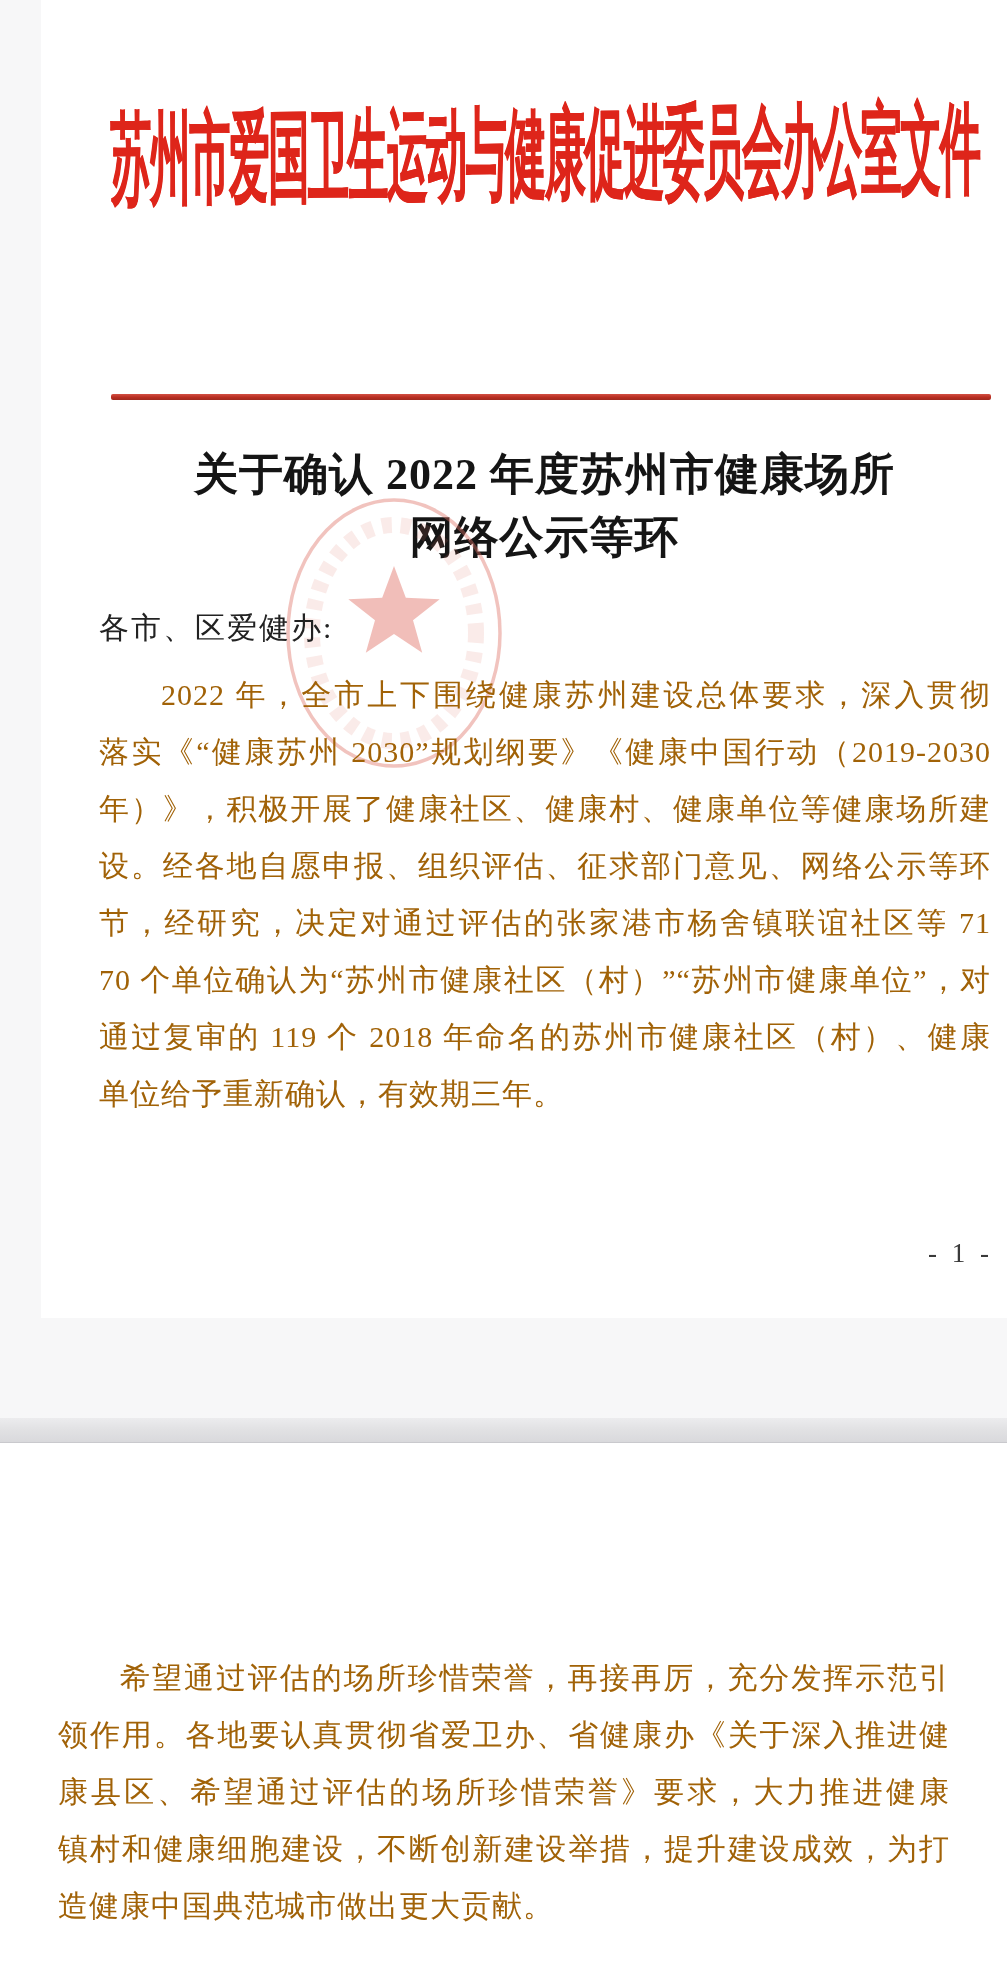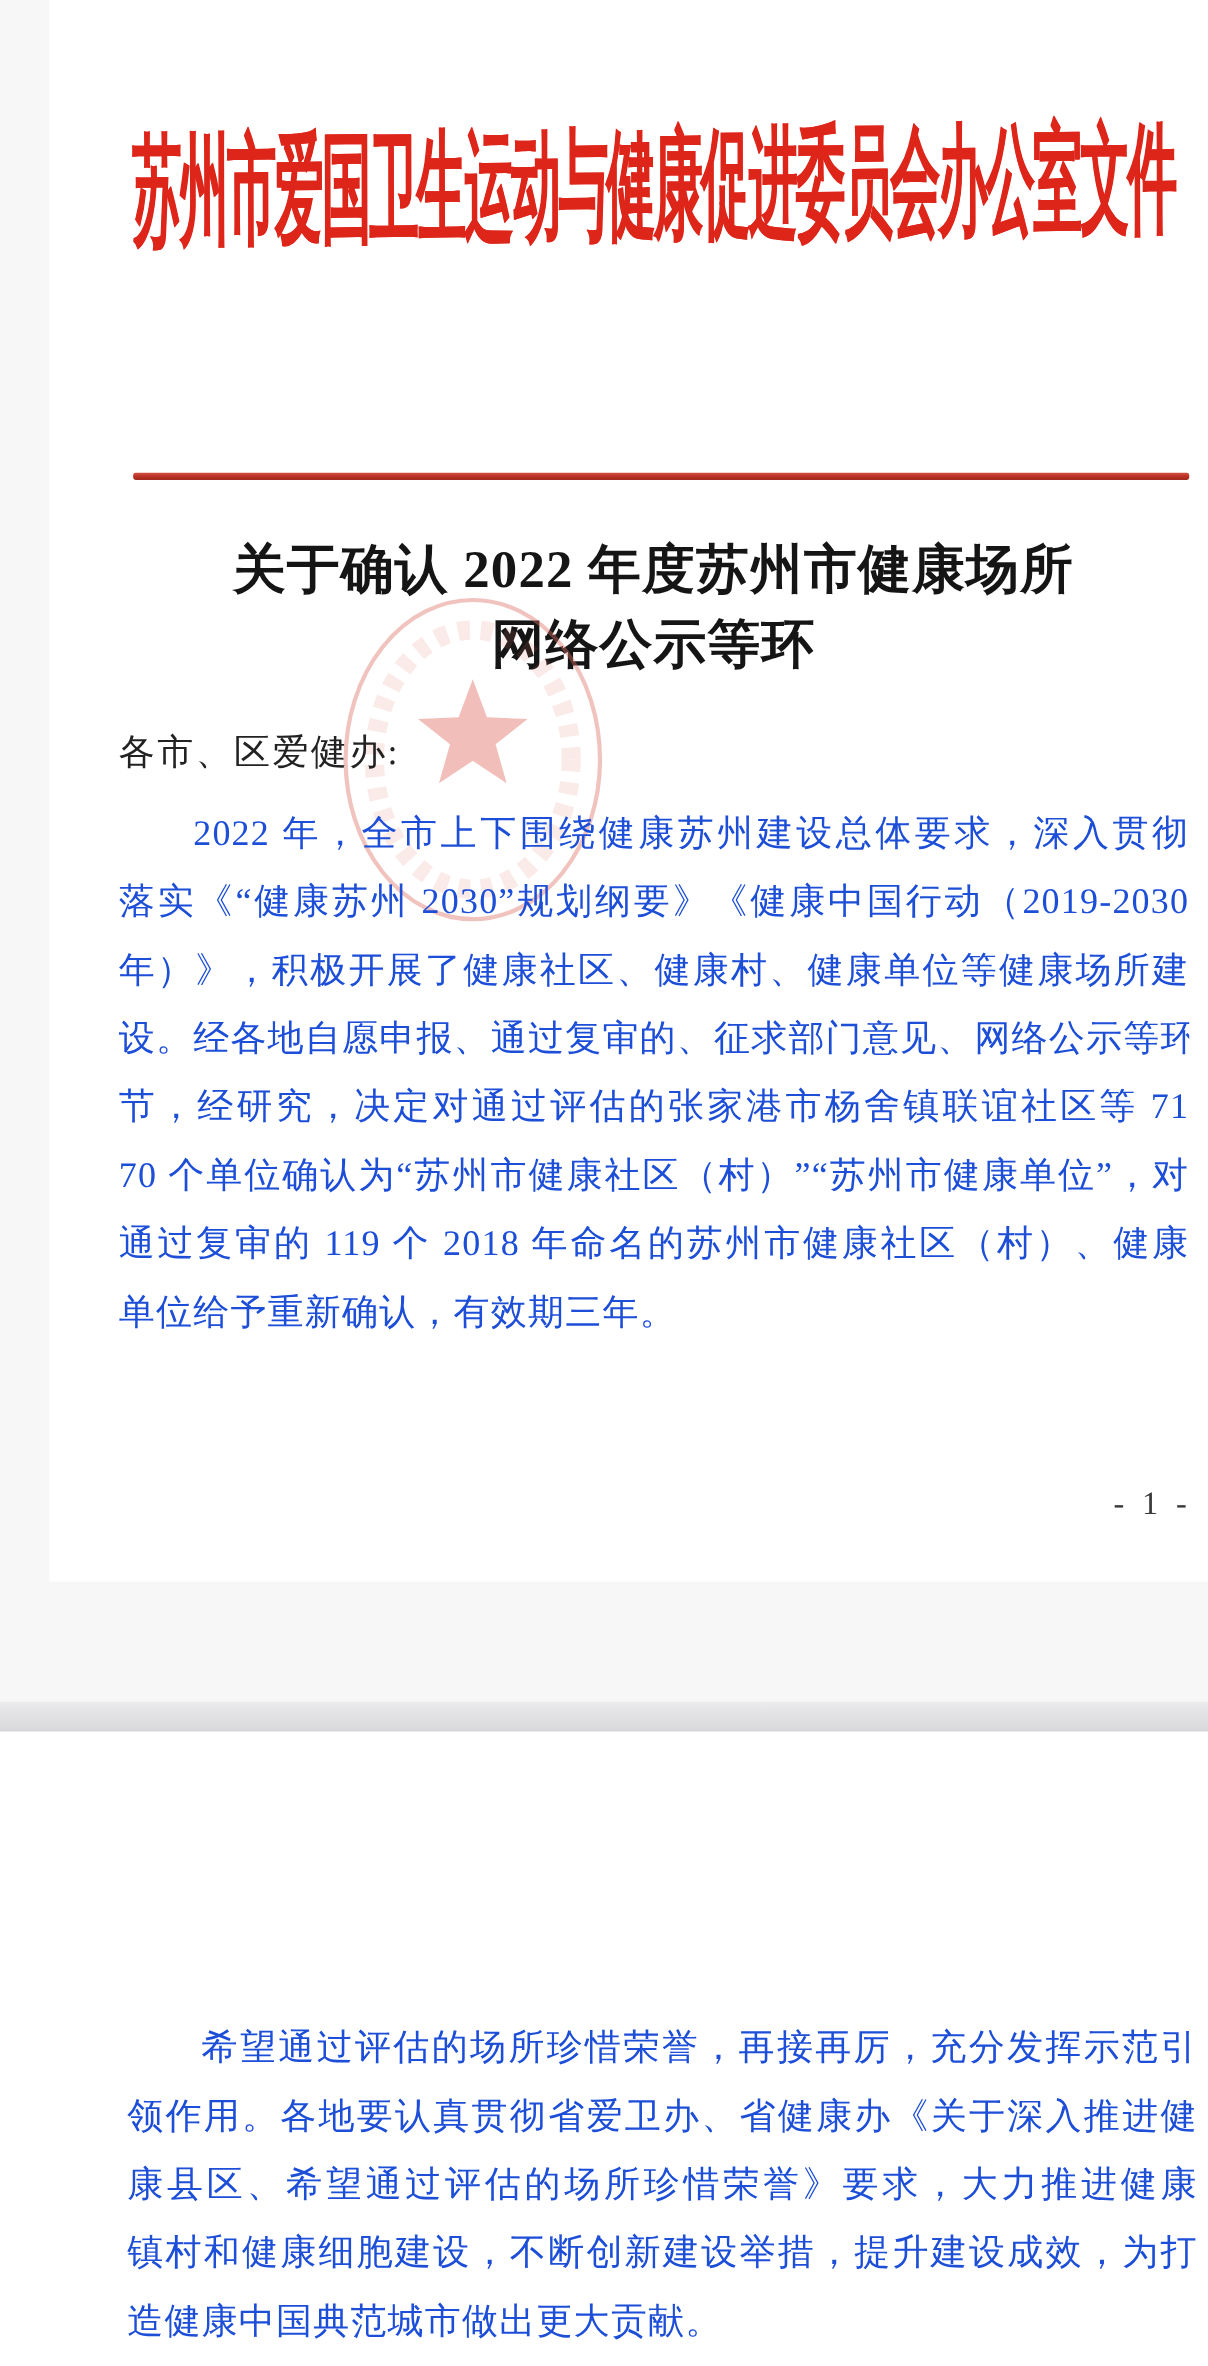--- a/index.html
+++ b/index.html
@@ -42,21 +42,21 @@
   }
   #title-line1{top:451px;}
   #title-line2{top:514px;}
 
   .salutation{
     position:absolute;top:610px;left:58px;
     font-size:30px;color:#222;letter-spacing:2px;line-height:1.2;
   }
   .body-block{
     position:absolute;left:58px;width:892px;
-    font-size:30px;color:#1d4ed8;letter-spacing:1px;
+    font-size:30px;color:#a16207;letter-spacing:1px;
   }
   #para1{top:666px;} 
   .bline{
     display:block;height:57px;line-height:57px;white-space:nowrap;
     text-align:justify;text-align-last:justify;overflow:hidden;
   }
   .bline.indent{text-indent:62px;}
   .bline.last{text-align-last:left;}
   .page-number{
     position:absolute;top:1238px;right:55px;
@@ -82,33 +82,33 @@
     <ellipse cx="118" cy="141" rx="82" ry="108" fill="none" stroke="rgba(221,111,99,0.14)" stroke-width="16" stroke-dasharray="10 9"></ellipse>
     <polygon points="118,74 129.8,105.8 163.7,107.2 137,128.2 146.2,160.8 118,142 89.8,160.8 99,128.2 72.3,107.2 106.2,105.8" fill="rgba(219,92,80,0.40)"></polygon>
   </svg>
 
   <div class="salutation">各市、区爱健办:</div>
 
   <div class="body-block" id="para1">
     <span class="bline indent">2022 年，全市上下围绕健康苏州建设总体要求，深入贯彻</span>
     <span class="bline">落实《“健康苏州 2030”规划纲要》《健康中国行动（2019-2030</span>
     <span class="bline">年）》，积极开展了健康社区、健康村、健康单位等健康场所建</span>
-    <span class="bline">设。经各地自愿申报、通过复审的、征求部门意见、网络公示等环</span>
+    <span class="bline">设。经各地自愿申报、组织评估、征求部门意见、网络公示等环</span>
     <span class="bline">节，经研究，决定对通过评估的张家港市杨舍镇联谊社区等 71</span>
     <span class="bline">70 个单位确认为“苏州市健康社区（村）”“苏州市健康单位”，对</span>
     <span class="bline">通过复审的 119 个 2018 年命名的苏州市健康社区（村）、健康</span>
     <span class="bline last">单位给予重新确认，有效期三年。</span>
   </div>
 
   <div class="page-number">- 1 -</div>
 </div>
 
 <div id="separator"></div>
 
 <div class="page" id="page2">
-  <div class="body-block" style="top:235px;margin-left:48px;">
+  <div class="body-block" style="top:206px;">
     <span class="bline indent">希望通过评估的场所珍惜荣誉，再接再厉，充分发挥示范引</span>
     <span class="bline">领作用。各地要认真贯彻省爱卫办、省健康办《关于深入推进健</span>
     <span class="bline">康县区、希望通过评估的场所珍惜荣誉》要求，大力推进健康</span>
     <span class="bline">镇村和健康细胞建设，不断创新建设举措，提升建设成效，为打</span>
     <span class="bline last">造健康中国典范城市做出更大贡献。</span>
   </div>
 </div>
 
 </body></html>

